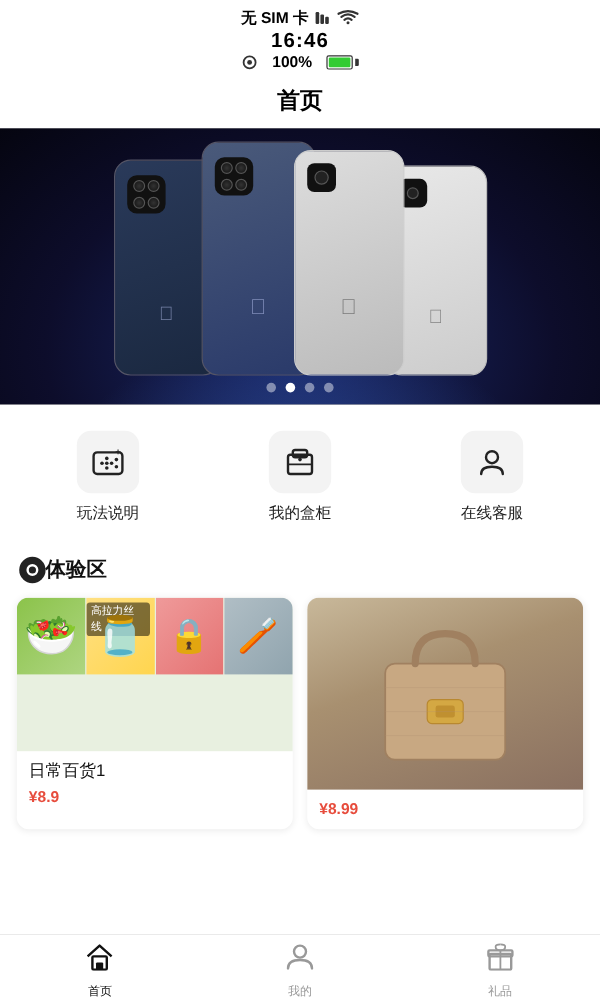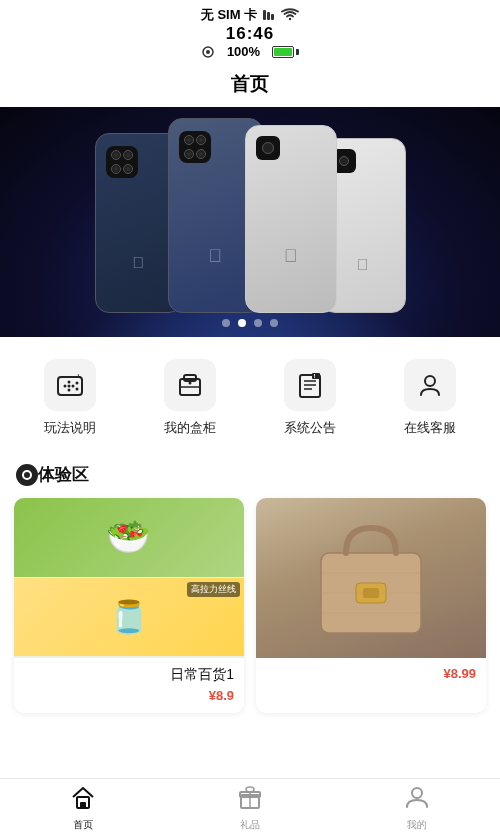--- a/index.html
+++ b/index.html
@@ -295,24 +295,24 @@
       height: 160px;
       object-fit: cover;
       display: block;
       position: relative;
       overflow: hidden;
     }
     
     .product-img-1 {
       background: #e8f0e0;
       display: grid;
-      grid-template-columns: 1fr;
+      grid-template-columns: 1fr 1fr 1fr 1fr;
       grid-template-rows: 1fr 1fr;
       gap: 1px;
-      height: 160px;
+      height: 128px;
     }
     .product-img-1 .img-cell {
       overflow: hidden;
     }
     .img-cell-1 { background: linear-gradient(135deg, #8bc34a 0%, #aed581 100%); position: relative; }
     .img-cell-1::after { content: '🥗'; font-size: 36px; position: absolute; top: 50%; left: 50%; transform: translate(-50%,-50%); }
     .img-cell-2 { background: linear-gradient(135deg, #ffe082 0%, #ffd54f 100%); position: relative; }
     .img-cell-2::after { content: '🫙'; font-size: 32px; position: absolute; top: 50%; left: 50%; transform: translate(-50%,-50%); }
     .img-cell-3 { background: linear-gradient(135deg, #ef9a9a 0%, #e57373 100%); position: relative; }
     .img-cell-3::after { content: '🔒'; font-size: 28px; position: absolute; top: 50%; left: 50%; transform: translate(-50%,-50%); }
@@ -324,21 +324,20 @@
       height: 160px;
       background: linear-gradient(160deg, #c8b89a 0%, #a89070 40%, #8a7060 100%);
       display: flex;
       align-items: center;
       justify-content: center;
       font-size: 80px;
     }
 
     .product-info {
       padding: 8px 10px 10px;
-      text-align: right;
     }
     .product-name {
       font-size: 14px;
       color: #111;
       font-weight: 500;
       margin-bottom: 4px;
     }
     .product-price {
       font-size: 13px;
       color: #e74c3c;
@@ -495,33 +494,20 @@
         <rect x="8" y="4" width="12" height="6" rx="2" fill="none" stroke="#222" stroke-width="2"></rect>
         <line x1="4" y1="16" x2="24" y2="16" stroke="#222" stroke-width="1.5"></line>
         <circle cx="14" cy="12" r="1.5" fill="#222"></circle>
       </svg>
     </div>
     <span class="quick-label">我的盒柜</span>
   </div>
   <div class="quick-item">
     <div class="quick-icon-wrap">
       <svg width="28" height="28" viewBox="0 0 28 28">
-        <rect x="4" y="4" width="20" height="22" rx="2" fill="none" stroke="#222" stroke-width="2"></rect>
-        <line x1="8" y1="10" x2="20" y2="10" stroke="#222" stroke-width="1.5"></line>
-        <line x1="8" y1="14" x2="20" y2="14" stroke="#222" stroke-width="1.5"></line>
-        <line x1="8" y1="18" x2="16" y2="18" stroke="#222" stroke-width="1.5"></line>
-        <rect x="16" y="2" width="8" height="6" rx="1" fill="#222"></rect>
-        <text x="17.5" y="7" font-size="6" fill="#fff" font-weight="bold">!</text>
-      </svg>
-    </div>
-    <span class="quick-label">系统公告</span>
-  </div>
-  <div class="quick-item">
-    <div class="quick-icon-wrap">
-      <svg width="28" height="28" viewBox="0 0 28 28">
         <circle cx="14" cy="10" r="5" fill="none" stroke="#222" stroke-width="2"></circle>
         <path d="M5 24 Q5 18 14 18 Q23 18 23 24" stroke="#222" stroke-width="2" fill="none" stroke-linecap="round"></path>
       </svg>
     </div>
     <span class="quick-label">在线客服</span>
   </div>
 </div>
 
 <div class="section-header">
   <div class="section-icon">
@@ -580,35 +566,35 @@
 <div class="tab-bar">
   <div class="tab-item active">
     <span class="tab-icon">
       <svg width="26" height="24" viewBox="0 0 26 24" fill="none">
         <path d="M3 12 L13 3 L23 12" stroke="#111" stroke-width="2" stroke-linejoin="round"></path>
         <rect x="7" y="12" width="12" height="11" rx="1" stroke="#111" stroke-width="2"></rect>
         <rect x="10" y="17" width="6" height="6" rx="1" fill="#111"></rect>
       </svg>
     </span>
     <span class="tab-label">首页</span>
+  </div>
+  <div class="tab-item">
+    <span class="tab-icon">
+      <svg width="26" height="24" viewBox="0 0 26 24" fill="none">
+        <circle cx="13" cy="8" r="5" stroke="#999" stroke-width="2"></circle>
+        <path d="M3 22 Q3 15 13 15 Q23 15 23 22" stroke="#999" stroke-width="2" fill="none" stroke-linecap="round"></path>
+      </svg>
+    </span>
+    <span class="tab-label">我的</span>
   </div>
   <div class="tab-item">
     <span class="tab-icon">
       <svg width="26" height="24" viewBox="0 0 26 24" fill="none">
         <rect x="4" y="10" width="18" height="13" rx="1" stroke="#999" stroke-width="2"></rect>
         <rect x="3" y="7" width="20" height="5" rx="1" stroke="#999" stroke-width="2"></rect>
         <line x1="13" y1="7" x2="13" y2="23" stroke="#999" stroke-width="1.5"></line>
         <path d="M13 7 Q9 7 9 4 Q9 2 13 2" stroke="#999" stroke-width="1.5" fill="none"></path>
         <path d="M13 7 Q17 7 17 4 Q17 2 13 2" stroke="#999" stroke-width="1.5" fill="none"></path>
       </svg>
     </span>
     <span class="tab-label">礼品</span>
   </div>
-  <div class="tab-item">
-    <span class="tab-icon">
-      <svg width="26" height="24" viewBox="0 0 26 24" fill="none">
-        <circle cx="13" cy="8" r="5" stroke="#999" stroke-width="2"></circle>
-        <path d="M3 22 Q3 15 13 15 Q23 15 23 22" stroke="#999" stroke-width="2" fill="none" stroke-linecap="round"></path>
-      </svg>
-    </span>
-    <span class="tab-label">我的</span>
-  </div>
 </div>
 
 </body></html>

